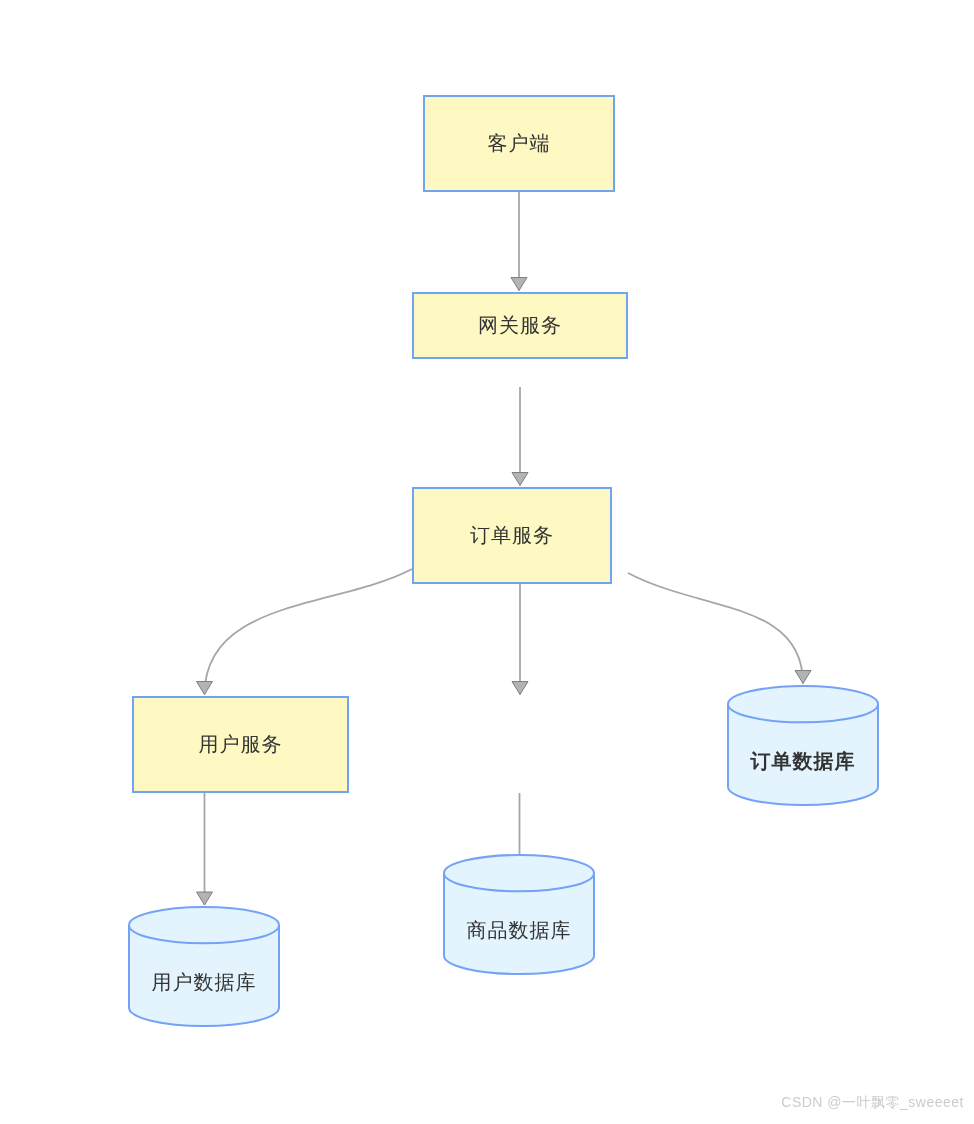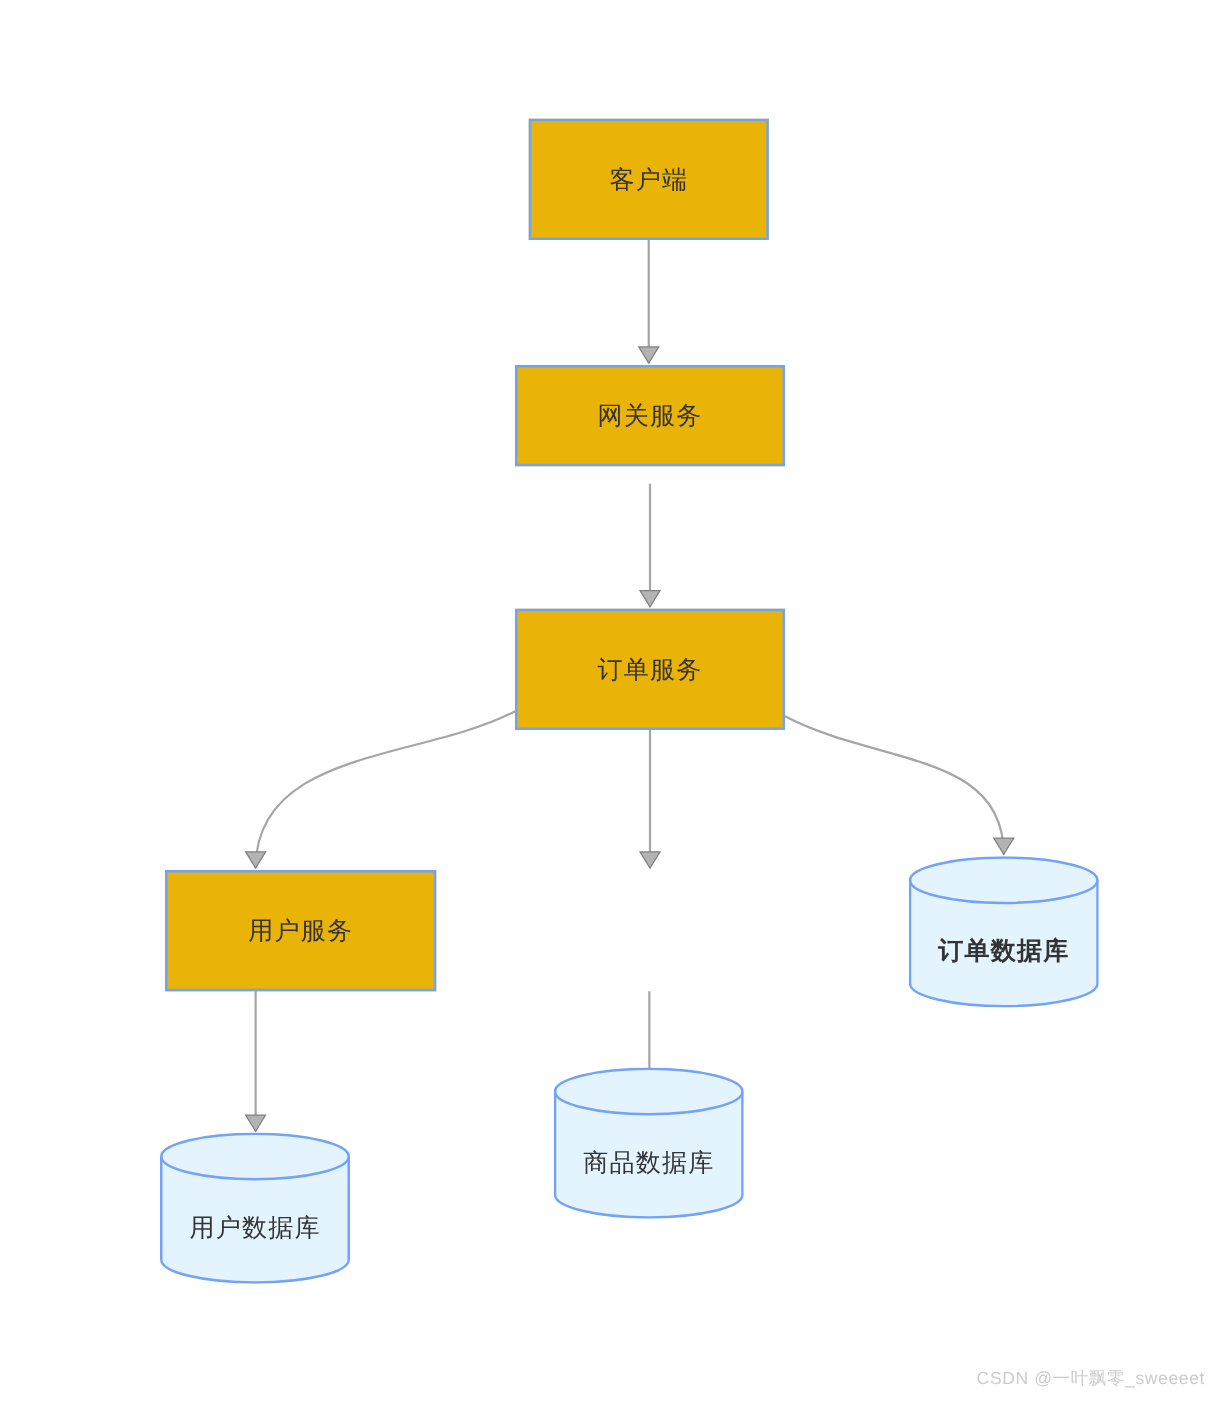--- a/index.html
+++ b/index.html
@@ -27,21 +27,21 @@
     stroke: #a6a6a6;
     stroke-width: 1.8;
   }
   .node {
     position: absolute;
     box-sizing: border-box;
     color: #333333;
     font-size: 20px;
   }
   .node.rect {
-    background: #eab308;
+    background: #fef9c3;
     border: 2px solid #70a4f1;
     display: flex;
     align-items: center;
     justify-content: center;
   }
   .node.cyl {
     background: transparent;
   }
   .cyl-svg {
     position: absolute;
@@ -99,25 +99,25 @@
     <path class="edge" d="M412,569 C338,608 204.5,599 204.5,694.5" marker-end="url(#arrowhead)"></path>
     <path class="edge" d="M628,573 C702,612 803,601 803,683.5" marker-end="url(#arrowhead)"></path>
     <path class="edge" d="M204.5,793 L204.5,905" marker-end="url(#arrowhead)"></path>
     <path class="edge" d="M519.5,793 L519.5,905" marker-end="url(#arrowhead)"></path>
   </svg>
 
   <div class="node rect" style="left:423px; top:95px; width:192px; height:97px;">
     <span class="node-label">客户端</span>
   </div>
 
-  <div class="node rect" style="left:412px; top:292px; width:216px; height:81px;">
+  <div class="node rect" style="left:412px; top:292px; width:216px; height:67px;">
     <span class="node-label">网关服务</span>
   </div>
 
-  <div class="node rect" style="left:412px; top:487px; width:216px; height:97px;">
+  <div class="node rect" style="left:412px; top:487px; width:200px; height:97px;">
     <span class="node-label">订单服务</span>
   </div>
 
   <div class="node rect" style="left:96px; top:696px; width:217px; height:97px;margin-left:36px;">
     <span class="node-label">用户服务</span>
   </div>
 
 
   <div class="node cyl" style="left:727px; top:685px; width:152px; height:121px;font-weight:bold;">
     <svg class="cyl-svg" viewBox="0 0 152 120" preserveAspectRatio="none">

